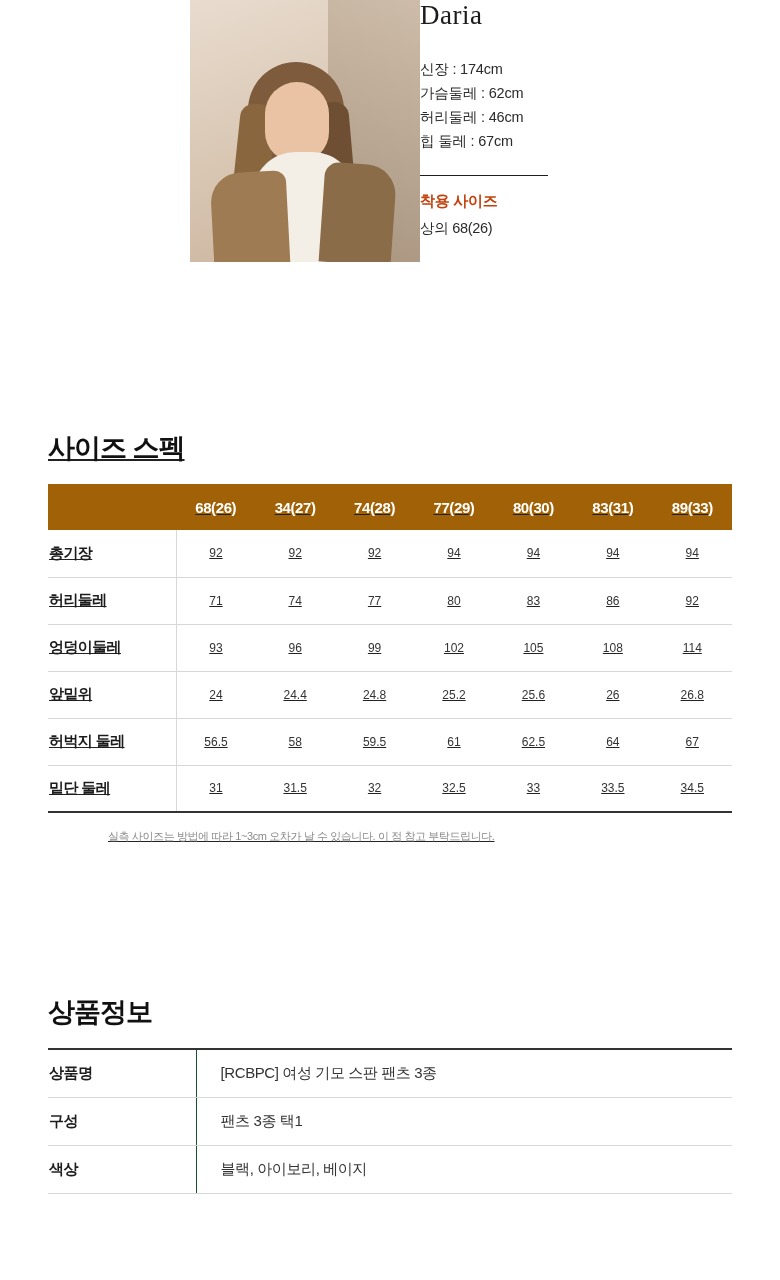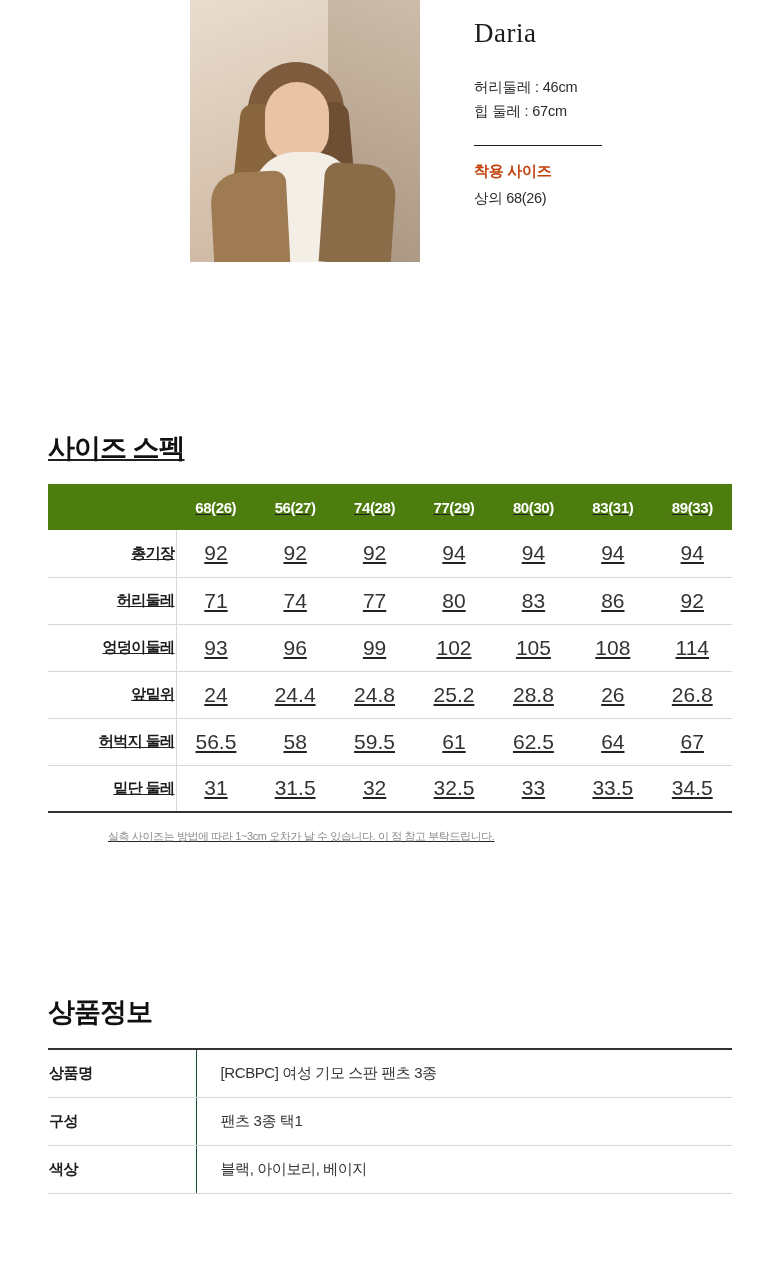--- a/index.html
+++ b/index.html
@@ -73,22 +73,20 @@
     background: #9e7b52; border-radius: 30px 12px 0 0;
     transform: rotate(-3deg);
   }
   .fig-jacket-r {
     position: absolute; left: 104px; top: 112px; width: 72px; height: 100px;
     background: #8a6c48; border-radius: 14px 30px 0 0;
     transform: rotate(4deg);
   }
 
   .model-info {
-    margin-left: 54px;
-    padding-top: 18px;
     width: 230px;
   }
   .model-name {
     font-family: "Liberation Serif", serif;
     font-size: 27px;
     letter-spacing: 0.5px;
     color: #1c1c1c;
     margin: 0 0 26px 0;
     font-weight: 400;
   }
@@ -129,42 +127,42 @@
   #product-info-section { margin-top: 150px; }
 
   
   .size-table-wrap { padding: 0 48px; }
   table.size-table {
     width: 684px;
     border-collapse: collapse;
     table-layout: fixed;
   }
   table.size-table thead th {
-    background: #4d7c0f;
+    background: #a16207;
     color: #ffffff;
     font-size: 15px;
     font-weight: bold;
     height: 46px;
     letter-spacing: -0.4px;
     border: none;
   }
   table.size-table thead th.corner { width: 128px; }
   table.size-table tbody th {
     background: #ffffff;
     font-size: 15px;
     font-weight: bold;
     color: #1c1c1c;
     height: 47px;
     letter-spacing: -0.6px;
     border-bottom: 1px solid #d8d8d8;
     border-right: 1px solid #d8d8d8;
-    text-align: right;
+    text-align: left;
   }
   table.size-table tbody td {
-    font-size: 21px;
+    font-size: 12px;
     color: #333333;
     text-align: center;
     height: 47px;
     border-bottom: 1px solid #d8d8d8;
   }
   table.size-table tbody tr:last-child th,
   table.size-table tbody tr:last-child td {
     border-bottom: 2px solid #333333;
   }
   .table-note {
@@ -217,37 +215,39 @@
       <div class="fig-collar"></div>
       <div class="fig-jacket-l"></div>
       <div class="fig-jacket-r">
         
       </div>
     </div>
   </div>
 
   <div class="model-info">
     <h1 class="model-name">Daria</h1>
+    <div class="spec-line">신장 : 174cm</div>
+    <div class="spec-line">가슴둘레 : 62cm</div>
     <div class="spec-line">허리둘레 : 46cm</div>
     <div class="spec-line">힙 둘레 : 67cm</div>
     <div class="info-divider"></div>
     <div class="wear-title">착용 사이즈</div>
     <div class="wear-value">상의 68(26)</div>
   </div>
 </div>
 
 <div id="size-spec-section">
   <h2 class="section-title">사이즈 스펙</h2>
   <div class="size-table-wrap">
     <table class="size-table">
       <thead>
         <tr>
           <th class="corner"></th>
           <th>68(26)</th>
-          <th>56(27)</th>
+          <th>34(27)</th>
           <th>74(28)</th>
           <th>77(29)</th>
           <th>80(30)</th>
           <th>83(31)</th>
           <th>89(33)</th>
         </tr>
       </thead>
       <tbody>
         <tr>
           <th>총기장</th>
@@ -278,21 +278,21 @@
           <td>105</td>
           <td>108</td>
           <td>114</td>
         </tr>
         <tr>
           <th>앞밑위</th>
           <td>24</td>
           <td>24.4</td>
           <td>24.8</td>
           <td>25.2</td>
-          <td>28.8</td>
+          <td>25.6</td>
           <td>26</td>
           <td>26.8</td>
         </tr>
         <tr>
           <th>허벅지 둘레</th>
           <td>56.5</td>
           <td>58</td>
           <td>59.5</td>
           <td>61</td>
           <td>62.5</td>

